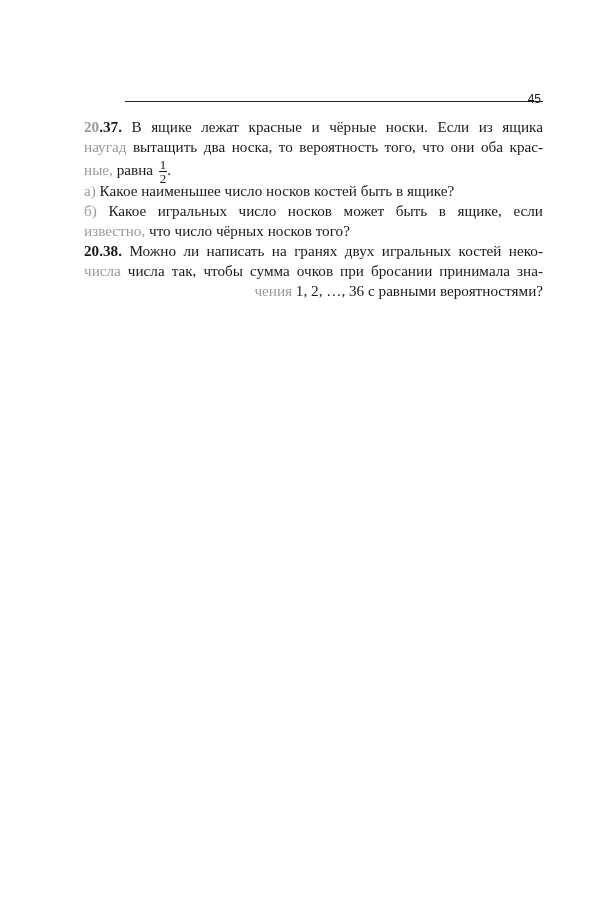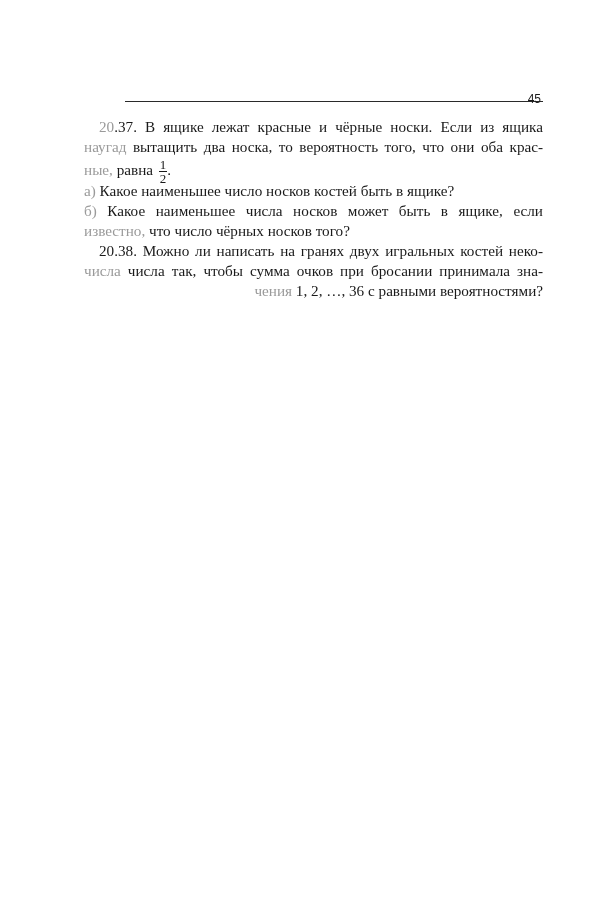--- a/index.html
+++ b/index.html
@@ -6,21 +6,21 @@
   body {
     width:600px; height:897px; background:#ffffff; position:relative; overflow:hidden;
     font-family:"DejaVu Serif","Liberation Serif",serif; color:#1a1a1a;
   }
   .header { position:absolute; left:125px; top:80px; width:418px; height:21px; border-bottom:1.5px solid #2a2a2a; }
   .running-title { position:absolute; left:73px; top:3px; font-size:12.5px; font-family:"Liberation Serif","DejaVu Serif",serif; }
   .page-number { position:absolute; right:2px; top:12px; font-size:12px; font-family:"Liberation Sans","DejaVu Sans",sans-serif; }
   .line { position:absolute; left:84px; width:459px; font-size:15.2px; line-height:18px; white-space:nowrap; font-family:"Liberation Serif","DejaVu Serif",serif; }
   .justify { text-align:justify; text-align-last:justify; }
   .faded { color:#9a9a9a; }
-  .num { font-weight:normal;margin-left:15px; }
+  .num { font-weight:bold; }
   .frac { display:inline-block; vertical-align:middle; text-align:center; font-size:13px; line-height:13px; margin-left:2px; }
   .frac .n { display:block; border-bottom:1px solid #1a1a1a; padding:0 1px; }
   .frac .d { display:block; }
 </style>
 </head>
 <body>
 
 <div class="header">
   <span class="page-number">45</span>
 </div>
@@ -40,21 +40,21 @@
     <span class="n">1</span>
     <span class="d">2</span>
   </span><span>.</span>
 </div>
 <div class="line" style="top:182px;">
   <span class="faded">а)</span>
   <span>Какое наименьшее число носков костей быть в ящике?</span>
 </div>
 <div class="line justify" style="top:202px;">
   <span class="faded">б)</span>
-  <span>Какое наименьшее числа носков может быть в ящике, если</span>
+  <span>Какое игральных число носков может быть в ящике, если</span>
 </div>
 <div class="line" style="top:222px;">
   <span class="faded">известно,</span>
   <span>что число чёрных носков того?</span>
 </div>
 
 <div class="line justify" style="top:242px;">
   <span class="num">20.38.</span>
   <span>Можно ли написать на гранях двух игральных костей неко-</span>
 </div>

